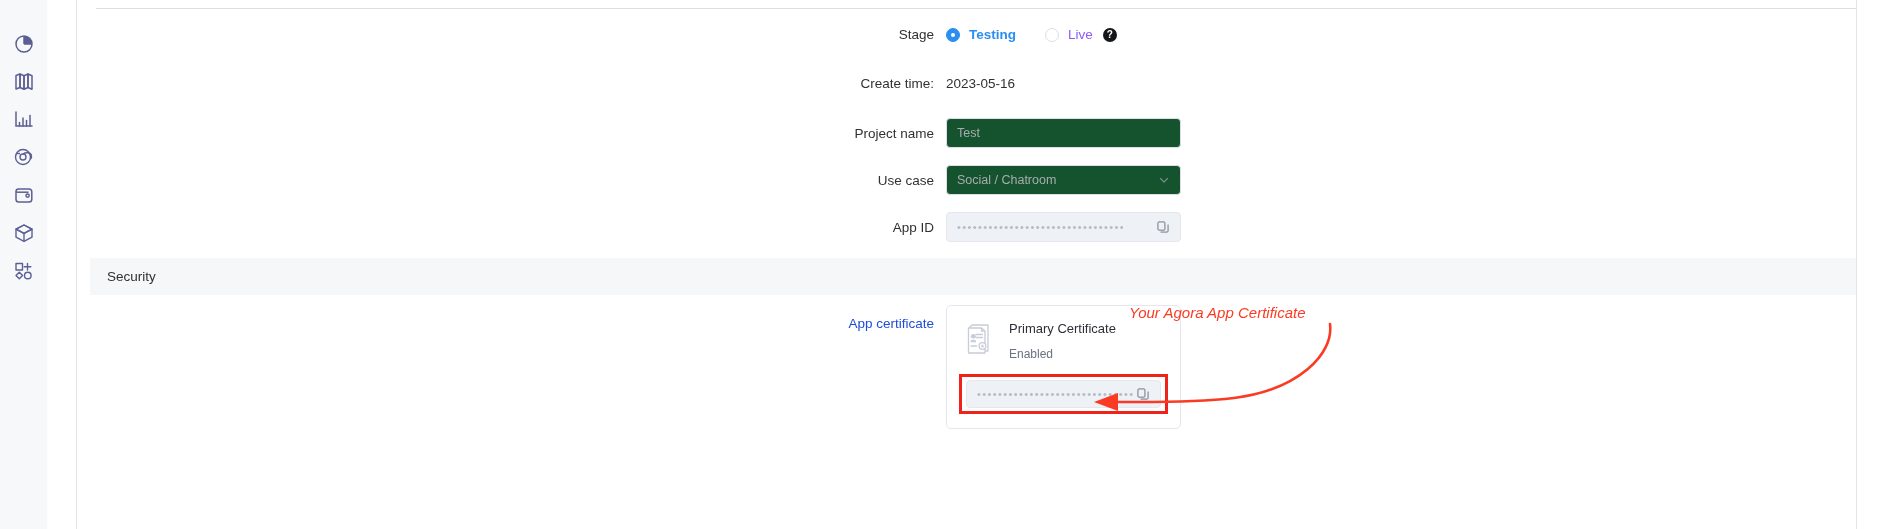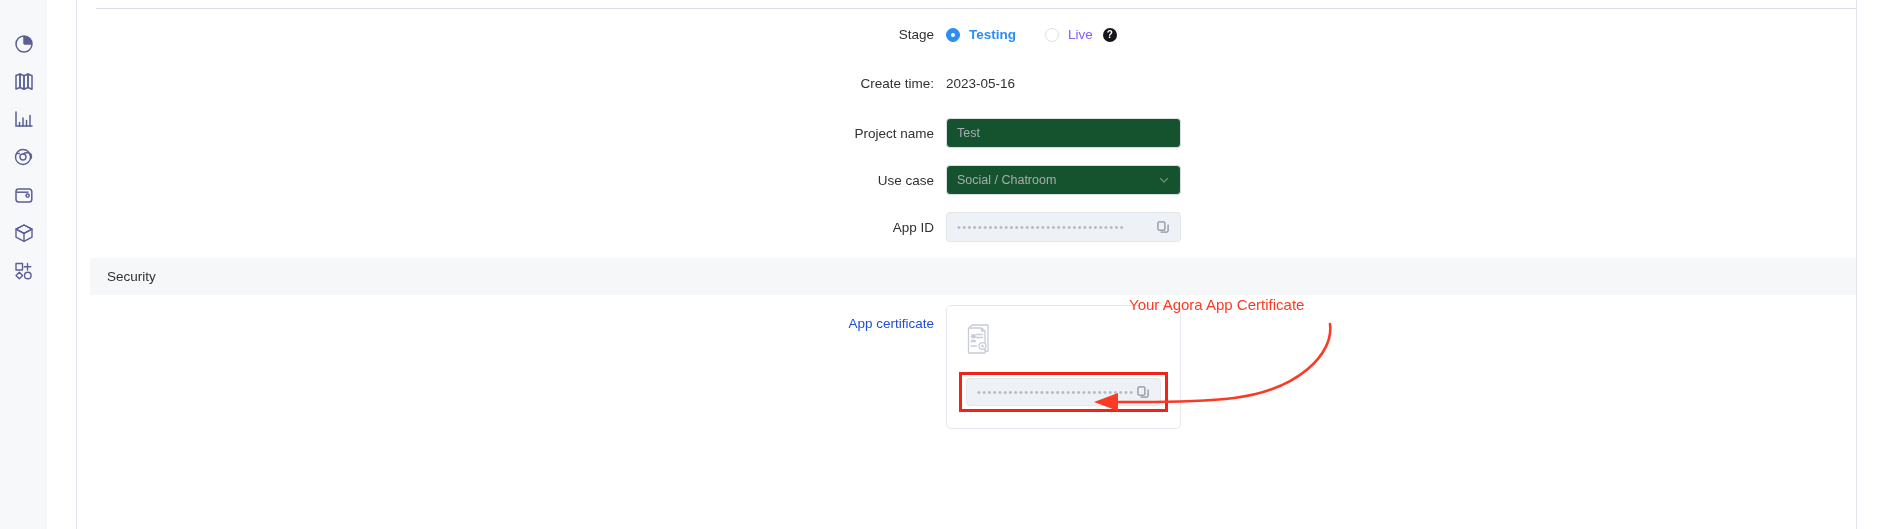--- a/index.html
+++ b/index.html
@@ -153,24 +153,25 @@
   }
   .cert-secret {
     height: 28px; width: 100%;
     background: #eef1f6; border: 1px solid #e4e7ed; border-radius: 4px;
     display: flex; align-items: center; justify-content: space-between;
     padding: 0 10px;
   }
 
   
   .annot {
-    position: absolute; left: 1052px; top: 296px;
+    position: absolute; left: 1052px; top: 304px;
     font-size: 15px; color: #fb3a24;
     white-space: nowrap;
     font-family: "Liberation Sans", sans-serif;
+    font-style: italic;
   }
   .annot-arrow {
     position: absolute; left: 995px; top: 318px;
     width: 290px; height: 105px; pointer-events: none;
   }
 </style>
 </head>
 <body>
 
 <div class="app">
@@ -337,20 +338,24 @@
               <path d="M9.5 9 L22.5 9 L26 12 L26 34 L9.5 34 Z" fill="#ffffff" stroke="#c9ccd8" stroke-width="1.3" stroke-linejoin="round"></path>
               <path d="M22.5 9 L22.5 12 L26 12" stroke="#c9ccd8" stroke-width="1.3" stroke-linejoin="round" fill="none"></path>
               <path d="M17 15.5 L23.5 15.5 M17 18.5 L23.5 18.5" stroke="#c9ccd8" stroke-width="1.3" stroke-linecap="round"></path>
               <ellipse cx="14.3" cy="17.2" rx="2.5" ry="2.3" fill="#c9ccd8"></ellipse>
               <path d="M11.6 22.2 C11.6 20.2 17 20.2 17 22.2 L17 23.2 L11.6 23.2 Z" fill="#c9ccd8"></path>
               <path d="M12 27 L17.5 27" stroke="#c9ccd8" stroke-width="1.3" stroke-linecap="round"></path>
               <circle cx="23.5" cy="27" r="3.4" fill="#ffffff" stroke="#c9ccd8" stroke-width="1.3"></circle>
               <path d="M23.5 25 L24.1 26.4 L25.6 26.5 L24.4 27.4 L24.9 28.9 L23.5 28 L22.1 28.9 L22.6 27.4 L21.4 26.5 L22.9 26.4 Z" fill="#c9ccd8"></path>
             </svg>
           </span>
+          <div class="cert-meta">
+            <div class="cert-name">Primary Certificate</div>
+            <div class="cert-state">Enabled</div>
+          </div>
         </div>
 
         <div class="cert-secret-wrap">
           <div class="cert-secret">
             <span class="dots">••••••••••••••••••••••••••••••</span>
             <span class="copy-btn">
               <svg width="14" height="14" viewBox="0 0 16 16" fill="none" stroke="#6b7280" stroke-width="1.1" stroke-linejoin="round">
                 <rect x="2.2" y="2.2" width="8" height="9.4" rx="1"></rect>
                 <path d="M5.2 13.8 L12.8 13.8 A1 1 0 0 0 13.8 12.8 L13.8 5.2"></path>
               </svg>

